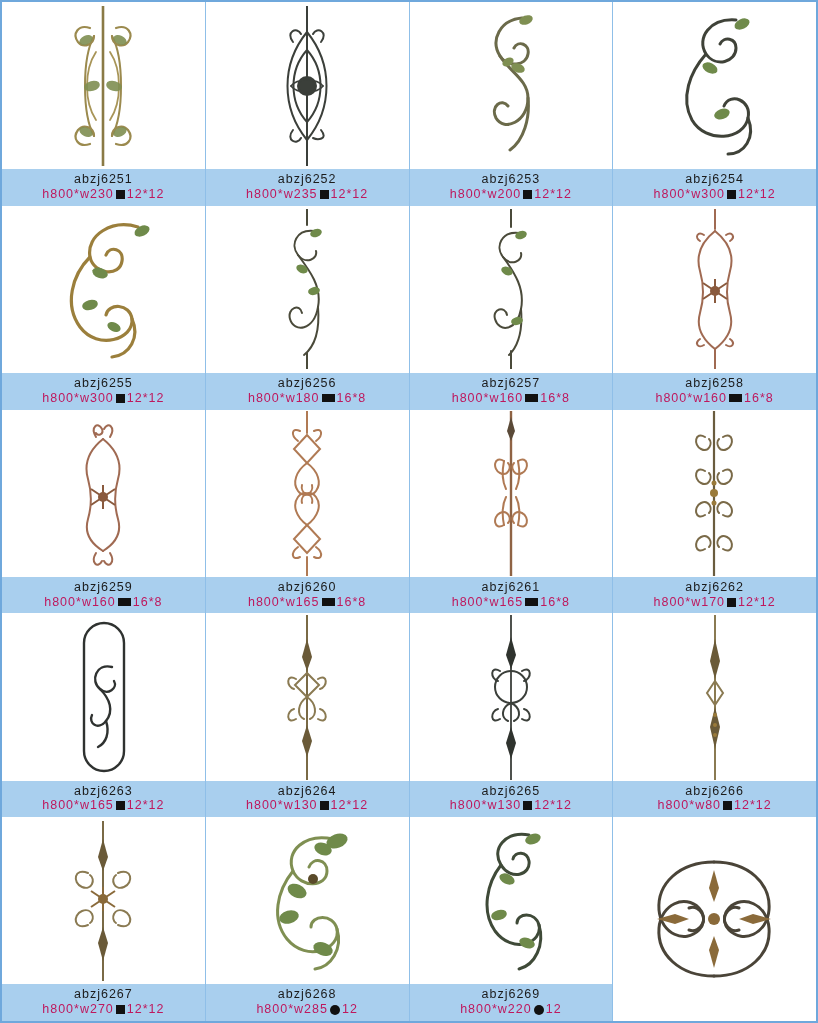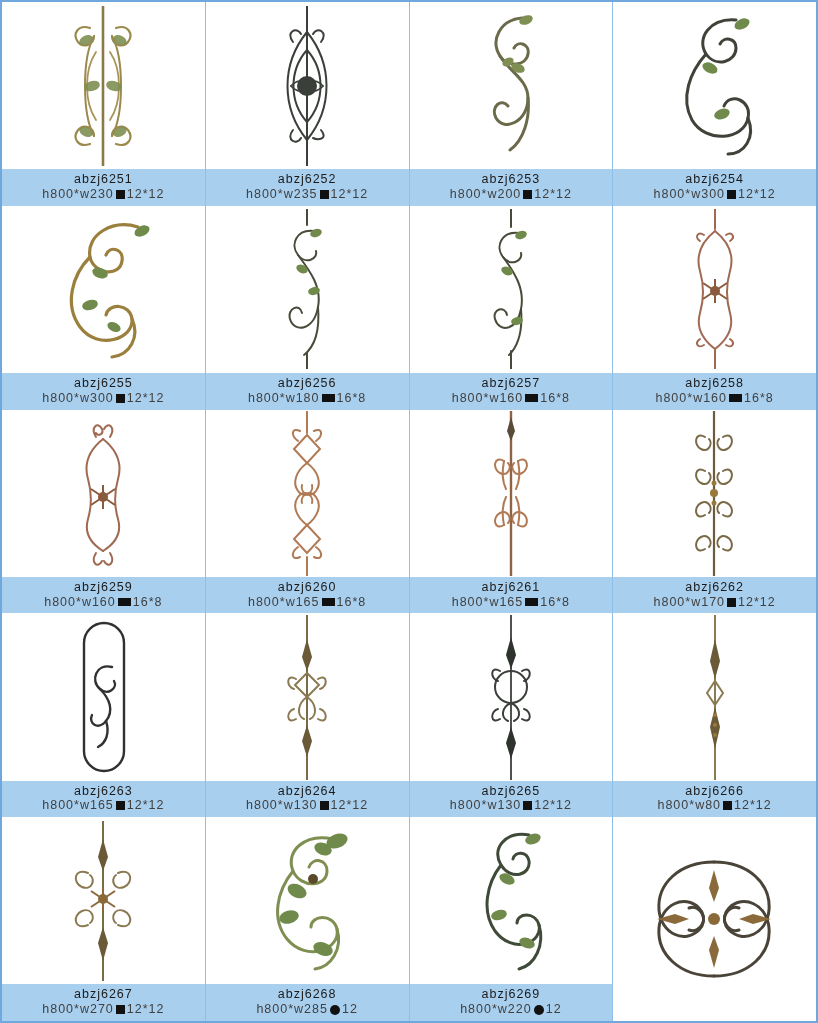--- a/index.html
+++ b/index.html
@@ -54,21 +54,21 @@
     letter-spacing: 1px;
   }
   .cap-code {
     font-size: 12.5px;
     color: #1b1b1b;
     font-family: "Liberation Sans", sans-serif;
     white-space: nowrap;
   }
   .cap-spec {
     font-size: 12.5px;
-    color: #404040;
+    color: #be185d;
     font-family: "Liberation Sans", sans-serif;
     white-space: nowrap;
     display: flex;
     align-items: center;
     justify-content: center;
     gap: 0px;
   }
   .spec-pre, .spec-post { white-space: pre; }
   .glyph-sq {
     display: inline-block;

